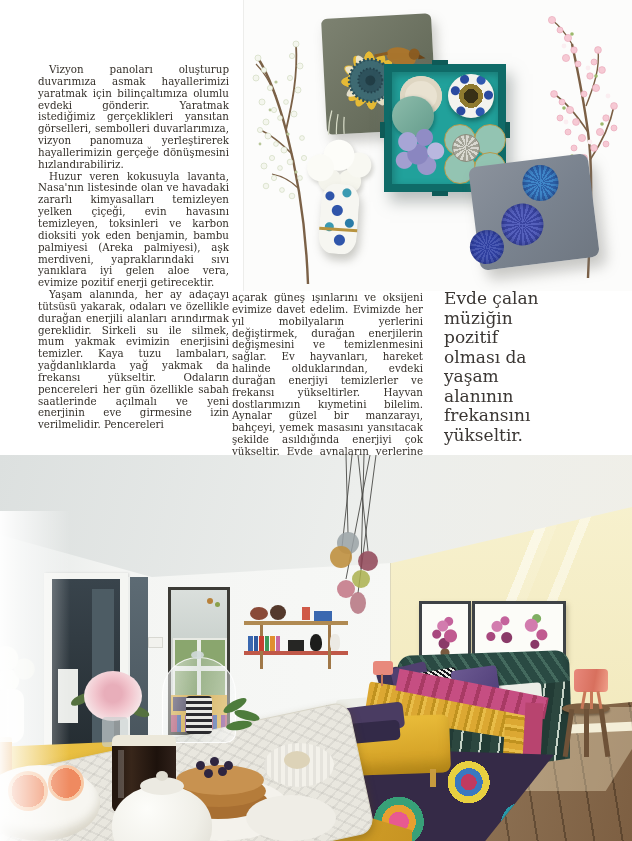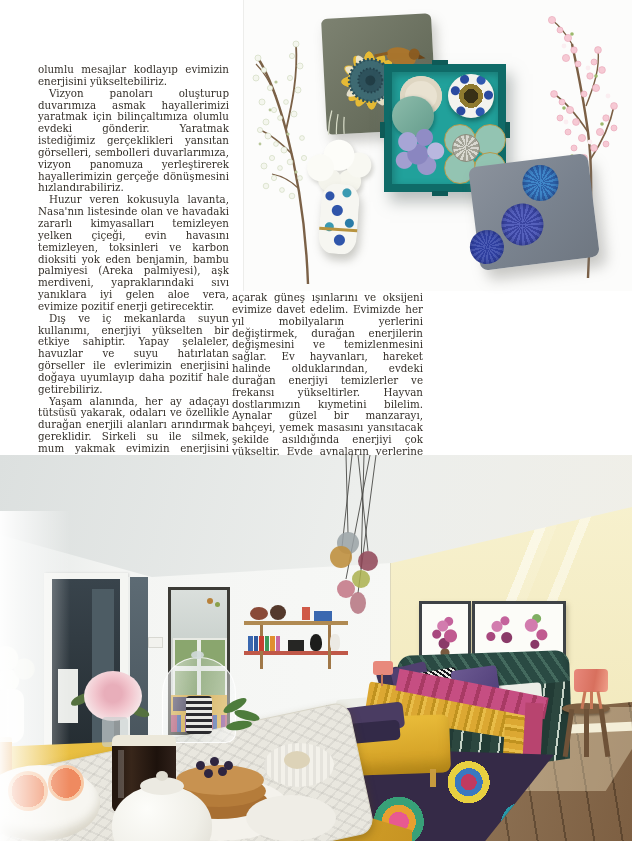--- a/index.html
+++ b/index.html
@@ -277,30 +277,29 @@
   .teapot .lid{left:28px;top:-8px;width:44px;height:18px;border-radius:50%;background:#eceae2;}
   .teapot .knobb{left:44px;top:-14px;width:12px;height:10px;border-radius:50%;background:#e0ddd2;}
   .xplate{left:246px;top:340px;width:90px;height:46px;border-radius:50%;background:#efede6;}
 </style>
 </head>
 <body>
 
 <div class="page">
 
   <section class="col col-1">
-    <p class="noindent">olumlu mesajlar kodlayıp evimizin enerjisini yükseltebiliriz.</p>
     <p>Vizyon panoları oluşturup duvarımıza asmak hayallerimizi yaratmak için bilinçaltımıza olumlu evdeki gönderir. Yaratmak istediğimiz gerçeklikleri yansıtan görselleri, sembolleri duvarlarımıza, vizyon panomuza yerleştirerek hayallerimizin gerçeğe dönüşmesini hızlandırabiliriz.</p>
     <p>Huzur veren kokusuyla lavanta, Nasa'nın listesinde olan ve havadaki zararlı kimyasalları temizleyen yelken çiçeği, evin havasını temizleyen, toksinleri ve karbon dioksiti yok eden benjamin, bambu palmiyesi (Areka palmiyesi), aşk merdiveni, yapraklarındaki sıvı yanıklara iyi gelen aloe vera, evimize pozitif enerji getirecektir.</p>
-    <p>Dış ve iç mekanlarda suyun kullanımı, enerjiyi yükselten bir etkiye sahiptir. Yapay şelaleler, havuzlar ve suyu hatırlatan görseller ile evlerimizin enerjisini doğaya uyumlayıp daha pozitif hale getirebiliriz.</p>
     <p>Yaşam alanında, her ay adaçayı tütsüsü yakarak, odaları ve özellikle durağan enerjili alanları arındırmak gereklidir. Sirkeli su ile silmek, mum yakmak evimizin enerjisini temizler. Kaya tuzu lambaları, yağdanlıklarda yağ yakmak da frekansı yükseltir. Odaların pencereleri her gün özellikle sabah saatlerinde açılmalı ve yeni enerjinin eve girmesine izin verilmelidir. Pencereleri</p>
   </section>
   <section class="col col-2">
     <p class="noindent"><span>açarak güneş ışınlarını ve oksijeni evimize davet edelim. Evimizde her yıl mobilyaların yerlerini değiştirmek, durağan enerjilerin değişmesini ve temizlenmesini sağlar. Ev hayvanları, hareket halinde olduklarından, evdeki durağan enerjiyi temizlerler ve frekansı yükseltirler. Hayvan dostlarımızın kıymetini bilelim. Aynalar güzel bir manzarayı, bahçeyi, yemek masasını yansıtacak şekilde asıldığında enerjiyi çok yükseltir. Evde aynaların yerlerine önem gösterelim.</span><span class="endmark">S</span></p>
   </section>
 
+  <aside class="pull-quote">Evde çalan müziğin pozitif olması da yaşam alanının frekansını yükseltir.</aside>
 
   <figure class="top-photo" style="margin:0;">
     <svg style="left:2px;top:18px;" width="105" height="268" viewBox="0 0 105 268">
       <g fill="none" stroke="#7b6147">
         <path d="M62 266 C60 210 52 158 40 112 C32 82 22 56 12 40" stroke-width="2.4"></path>
         <path d="M40 112 C46 86 52 58 50 26" stroke-width="1.8"></path>
         <path d="M46 136 C34 124 24 116 14 112" stroke-width="1.4"></path>
         <path d="M52 170 C44 162 36 158 26 156" stroke-width="1.2"></path>
         <path d="M30 78 C24 64 18 54 10 46" stroke-width="1.2"></path>
       </g>

